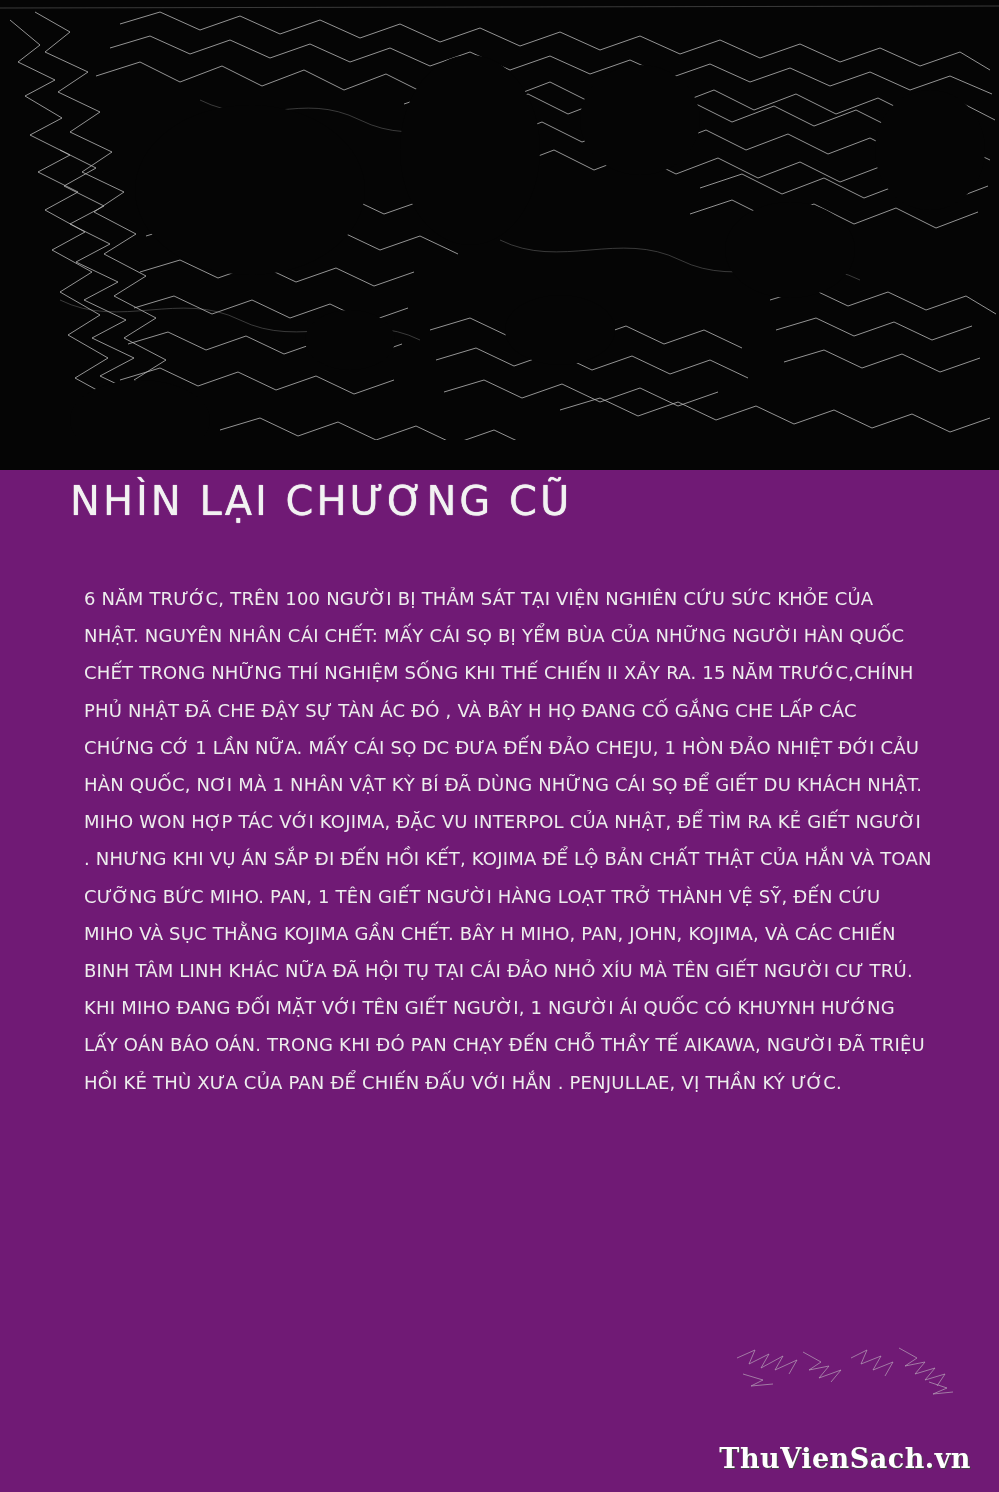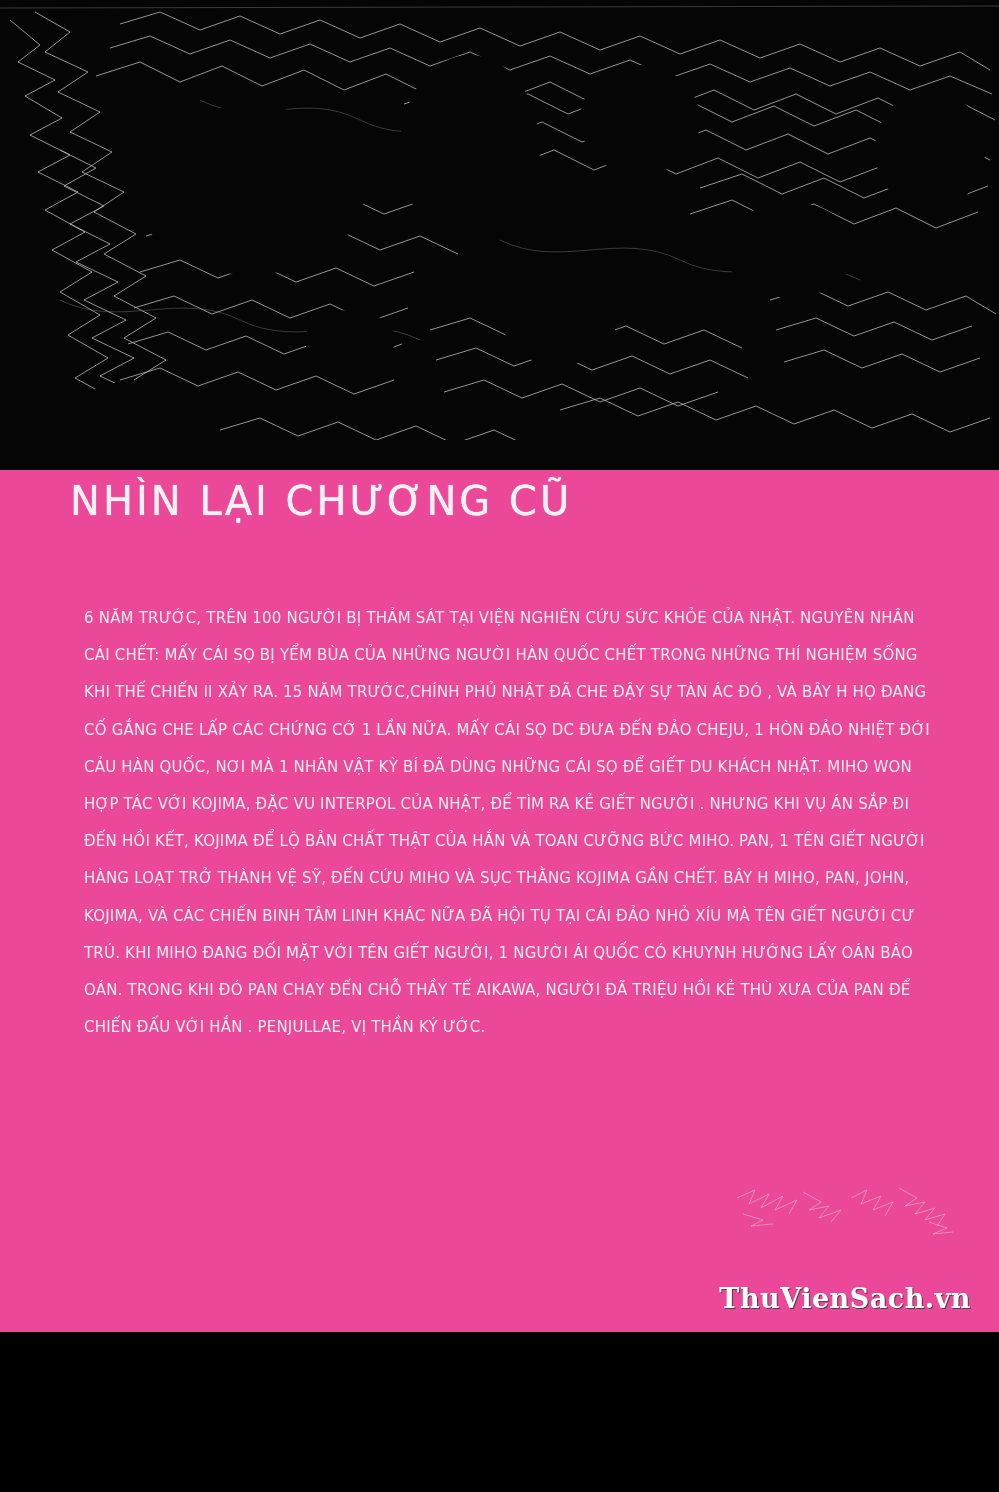--- a/index.html
+++ b/index.html
@@ -10,22 +10,22 @@
   body {
     width: 999px;
     height: 1492px;
     overflow: hidden;
     font-family: "DejaVu Sans", sans-serif;
   }
 
   .page {
     position: relative;
     width: 999px;
-    height: 1332px;
-    background: #ec4899;
+    height: 1492px;
+    background: #701a75;
     overflow: hidden;
   }
 
   
   .texture {
     position: absolute;
     left: 0;
     top: 0;
     width: 999px;
     height: 470px;
@@ -47,27 +47,26 @@
     text-shadow: 0 0 1px #fff;
   }
 
   
   .body-text {
     position: absolute;
     left: 84px;
     top: 580px;
     width: 848px;
     color: #ededed;
-    font-size: 15px;
+    font-size: 18px;
     line-height: 37.2px;
     letter-spacing: 0.2px;
     font-family: "DejaVu Sans", sans-serif;
     text-align: left;
     white-space: pre-wrap;
-    margin-top: 20px;
   }
 
   
   .scratch-mark {
     position: absolute;
     right: 36px;
     bottom: 92px;
     width: 230px;
     height: 60px;
     opacity: 0.85;

